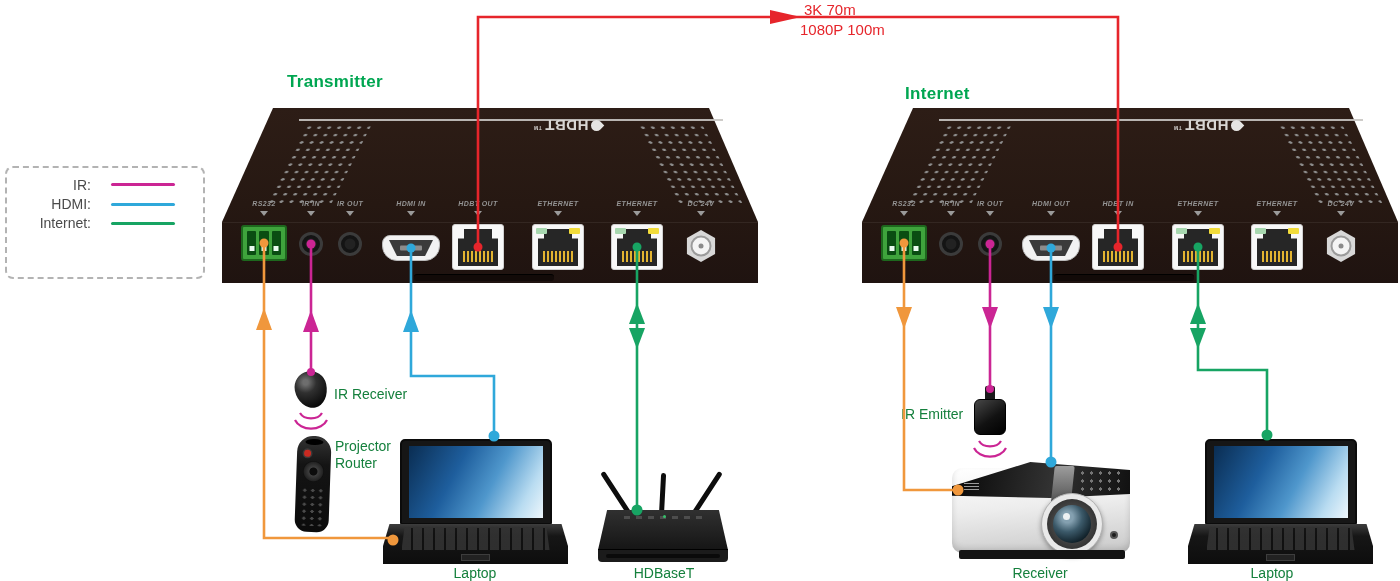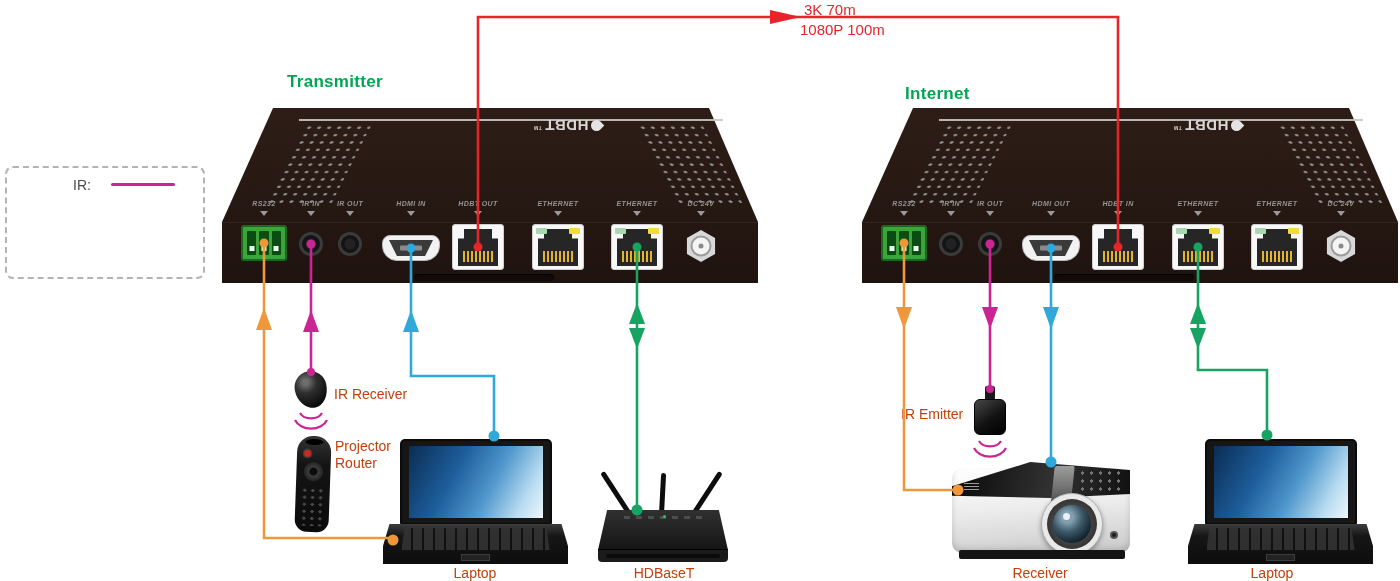--- a/index.html
+++ b/index.html
@@ -8,21 +8,21 @@
 
   
   #legend{position:absolute;left:5px;top:166px;width:200px;height:113px;border:2px dashed #b3b3b3;border-radius:8px;padding-top:7px;}
   .lg-row{display:flex;align-items:center;height:19.4px;gap:12px;}
   .lg-label{width:92px;text-align:right;padding-right:8px;font-size:14px;color:#4a4a4a;}
   .lg-line{width:64px;height:3px;border-radius:2px;}
 
   
   .heading{position:absolute;font-size:17px;font-weight:bold;color:var(--c-title,#00A651);letter-spacing:.3px;}
   #tx-title{left:287px;top:72px;} #rx-title{left:905px;top:84px;}
-  .dev-label{position:absolute;font-size:14px;color:#c2410c;}
+  .dev-label{position:absolute;font-size:14px;color:#15803d;}
   .wire-label{position:absolute;font-size:15px;color:var(--c-hdbaset);}
   #wl1{left:804px;top:1px;} #wl2{left:800px;top:21px;}
 
   
   .extender{position:absolute;width:536px;height:175px;}
   #tx{left:222px;top:108px;} #rx{left:862px;top:108px;}
   .ext-body{position:absolute;inset:0;background:linear-gradient(180deg,#2d1d16 0%,#261812 55%,#1f1310 100%);
     clip-path:polygon(51px 0,487px 0,536px 114px,536px 175px,0 175px,0 114px);}
   .ext-edge{position:absolute;left:0;right:0;top:114px;height:1px;background:rgba(255,255,255,.07);}
   .ext-topline{position:absolute;left:77px;top:11px;width:424px;height:2px;background:#c9c6c3;opacity:.9;}
@@ -131,20 +131,28 @@
 </head>
 <body>
 
 <div id="canvas">
 
   <div id="legend">
       <div class="lg-row">
         <span class="lg-label">IR:</span>
         <span class="lg-line" style="background: rgb(203, 37, 148);"></span>
       </div>
+      <div class="lg-row">
+        <span class="lg-label">HDMI:</span>
+        <span class="lg-line" style="background: rgb(47, 168, 218);"></span>
+      </div>
+      <div class="lg-row">
+        <span class="lg-label">Internet:</span>
+        <span class="lg-line" style="background: rgb(23, 164, 99);"></span>
+      </div>
     </div>
 
   <div class="heading" id="tx-title">Transmitter</div>
   <div class="heading" id="rx-title">Internet</div>
 
   <div class="wire-label" id="wl1">3K 70m</div>
   <div class="wire-label" id="wl2">1080P 100m</div>
 
   <div class="extender" id="tx">
     <div class="ext-body"></div>

